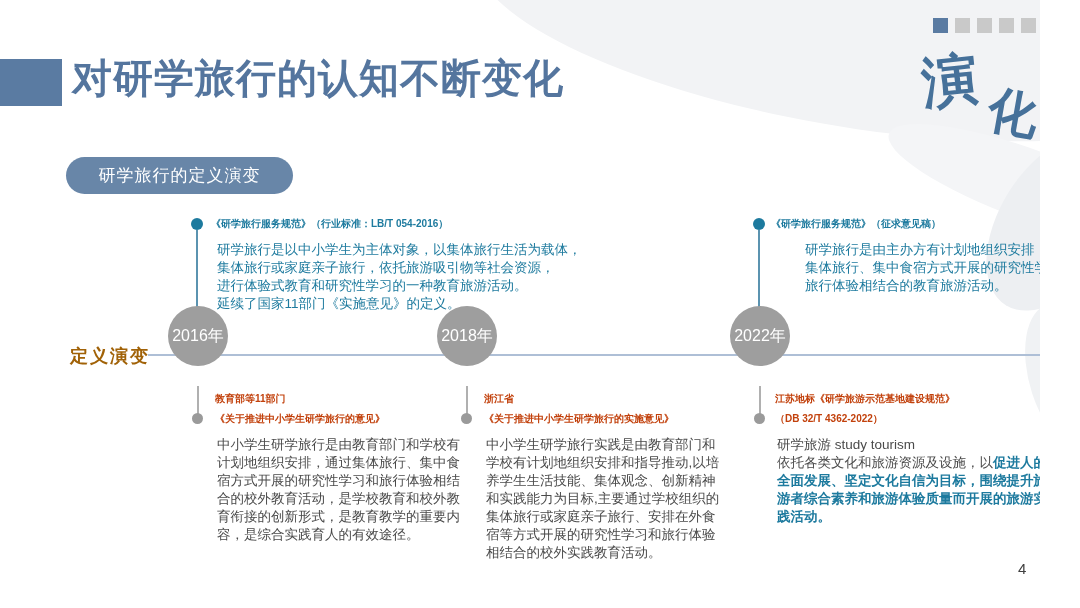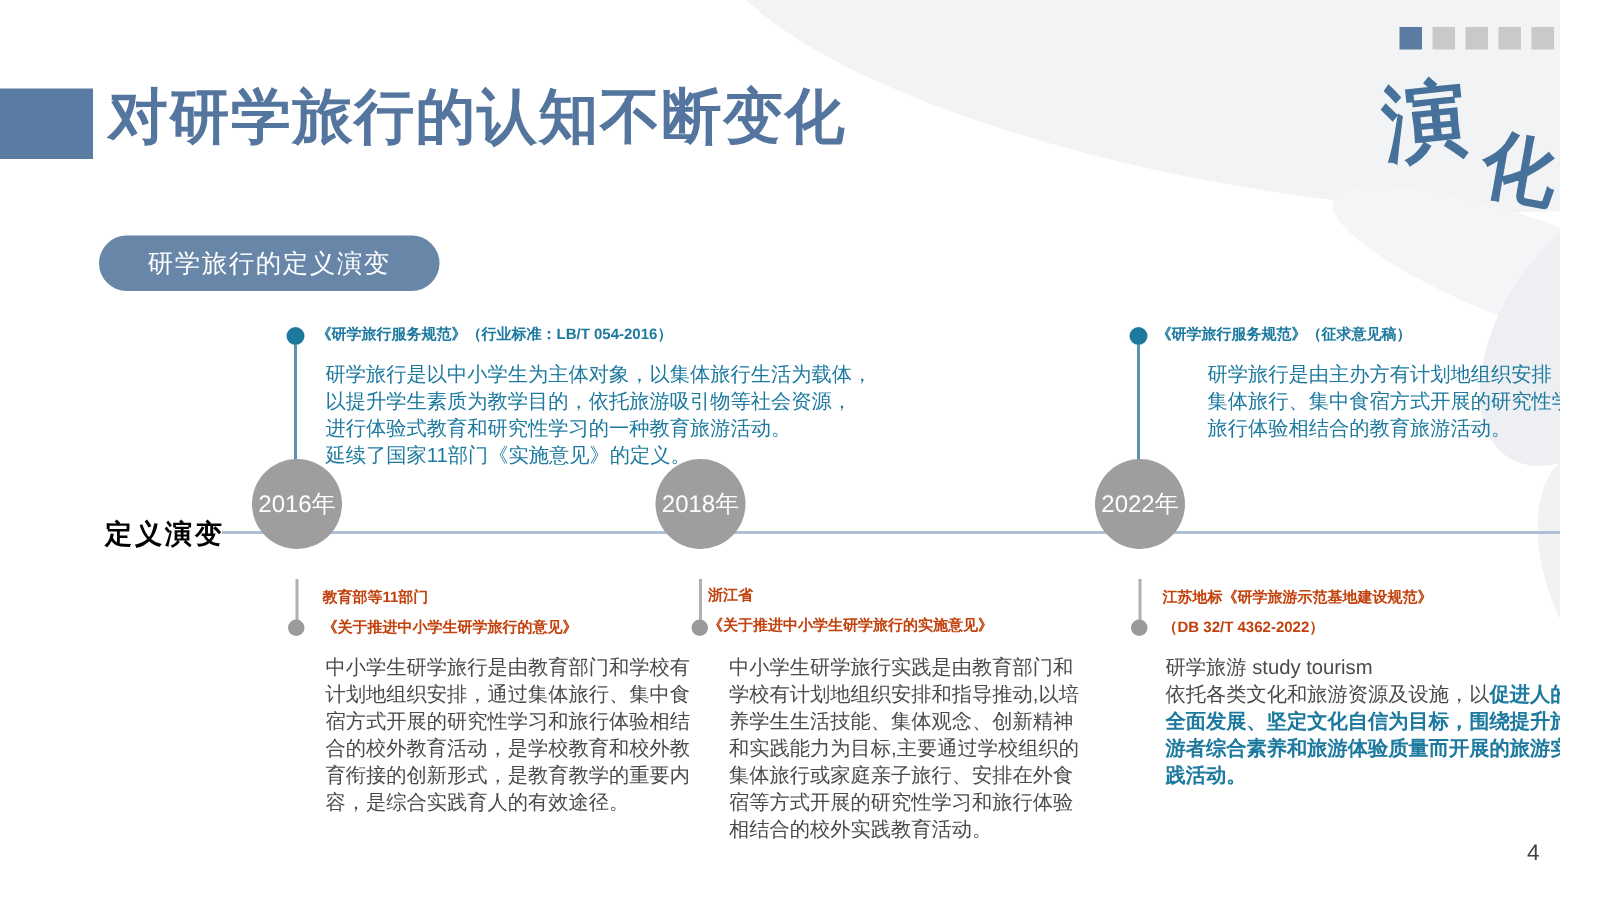--- a/index.html
+++ b/index.html
@@ -28,21 +28,21 @@
   .calli{color:#46719a;font-family:"DejaVu Serif","Liberation Serif",serif;font-weight:700;z-index:1;}
   .calli-1{left:922px;top:44px;font-size:56px;transform:rotate(-6deg);}
   .calli-2{left:988px;top:80px;font-size:50px;transform:rotate(10deg);}
   
   .badge{
     left:66px;top:157px;width:227px;height:37px;background:#6886a8;border-radius:19px;
     display:flex;align-items:center;justify-content:center;
     color:#ffffff;font-size:17px;letter-spacing:1px;
   }
   
-  .axis-label{left:70px;top:344px;font-size:18px;font-weight:700;color:#000000;letter-spacing:2px;}
+  .axis-label{left:70px;top:344px;font-size:18px;font-weight:700;color:#a16207;letter-spacing:2px;}
   .h-line{left:148px;top:354px;width:932px;height:2px;background:#aebfd6;}
   .year-circle{
     top:306px;width:60px;height:60px;border-radius:50%;background:#9e9e9e;
     display:flex;align-items:center;justify-content:center;
     color:#ffffff;font-size:16px;font-weight:500;z-index:2;
   }
   .yc1{left:168px;} .yc2{left:437px;} .yc3{left:730px;}
   
   .v-line{width:2px;z-index:1;}
   .v-teal{background:#5b93b0;}
@@ -62,21 +62,21 @@
   .ann-title{font-size:10px;font-weight:700;line-height:20px;white-space:pre-line;}
   .ann-body{font-size:13.5px;line-height:18px;white-space:pre-line;}
   .t-top1{left:211px;top:214px;width:430px;}
   .b-top1{left:217px;top:241px;width:420px;}
   .t-top3{left:771px;top:214px;width:310px;font-family:Liberation Serif, serif;}
   .b-top3{left:805px;top:241px;width:300px;}
   .dark-title{color:#c2410c;}
   .dark-body{color:#4a4a4a;}
   .t-bot1{left:215px;top:389px;width:270px;}
   .b-bot1{left:217px;top:436px;width:255px;}
-  .t-bot2{left:472px;top:389px;width:280px;font-family:Liberation Mono, monospace;}
+  .t-bot2{left:484px;top:389px;width:280px;}
   .b-bot2{left:486px;top:436px;width:252px;}
   .t-bot3{left:775px;top:389px;width:305px;}
   .b-bot3{left:777px;top:436px;width:280px;}
   .hl{color:#1d7a9e;font-weight:700;}
   .page-num{left:1018px;top:560px;font-size:15px;color:#404040;}
 </style>
 </head>
 <body>
 
 <div id="slide">
@@ -118,21 +118,21 @@
     <div class="abs dot dot-gray db1"></div>
     <div class="abs dot dot-gray db2"></div>
     <div class="abs dot dot-gray db3"></div>
 
     <div class="abs year-circle yc1">2016年</div>
     <div class="abs year-circle yc2">2018年</div>
     <div class="abs year-circle yc3">2022年</div>
 
     <div class="abs ann-title teal t-top1">《研学旅行服务规范》（行业标准：LB/T 054-2016）</div>
     <div class="abs ann-body teal b-top1">研学旅行是以中小学生为主体对象，以集体旅行生活为载体，
-以提升学生素质为教学目的，依托旅游吸引物等社会资源，
+集体旅行或家庭亲子旅行，依托旅游吸引物等社会资源，
 进行体验式教育和研究性学习的一种教育旅游活动。
 延续了国家11部门《实施意见》的定义。</div>
 
     <div class="abs ann-title teal t-top3">《研学旅行服务规范》（征求意见稿）</div>
     <div class="abs ann-body teal b-top3">研学旅行是由主办方有计划地组织安排，通过
 集体旅行、集中食宿方式开展的研究性学习和
 旅行体验相结合的教育旅游活动。</div>
 
     <div class="abs ann-title dark-title t-bot1">教育部等11部门
 《关于推进中小学生研学旅行的意见》</div>

